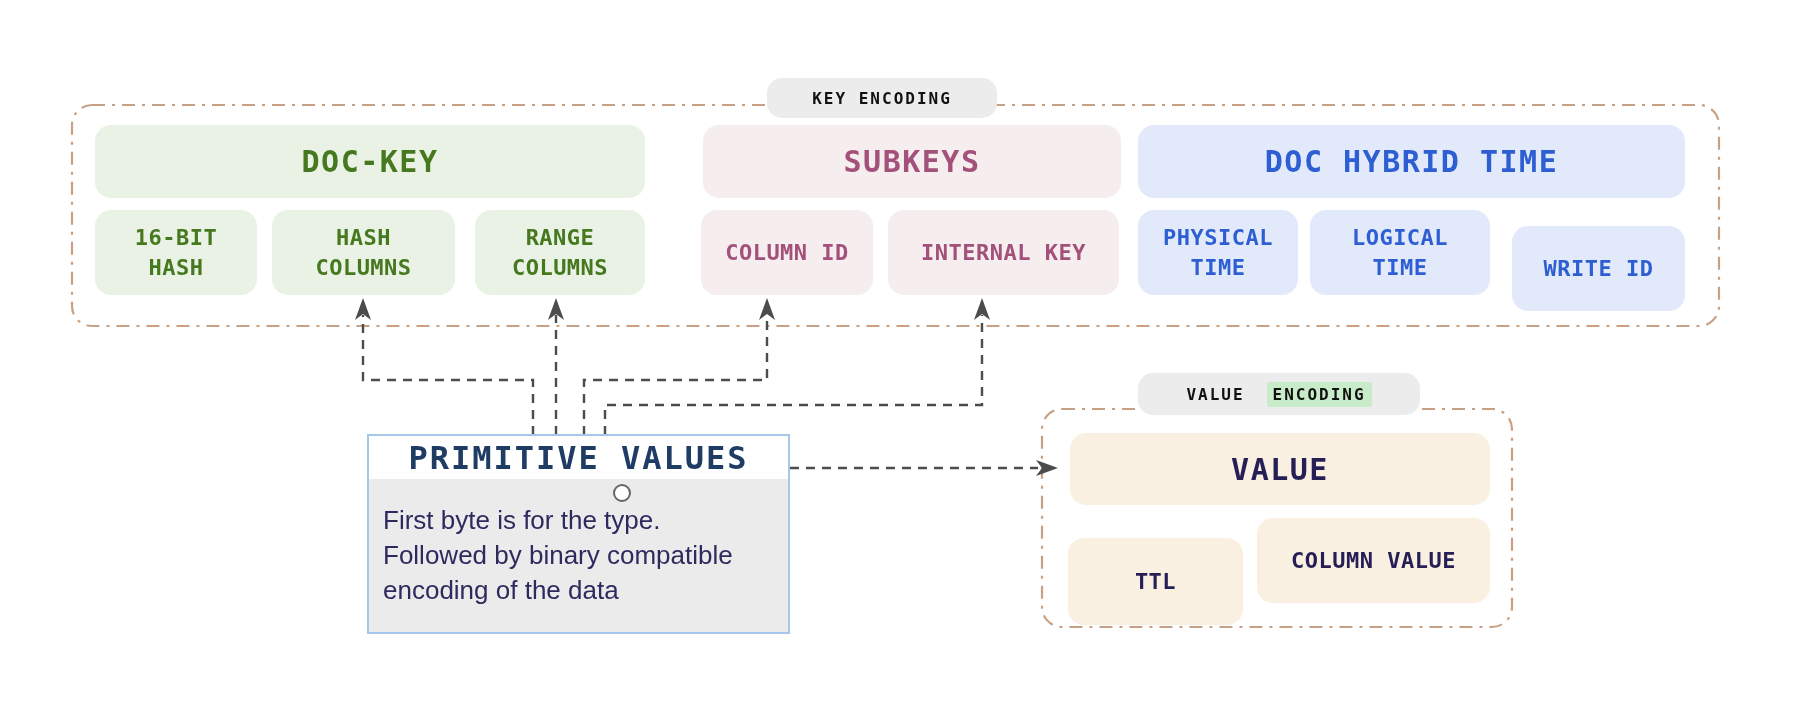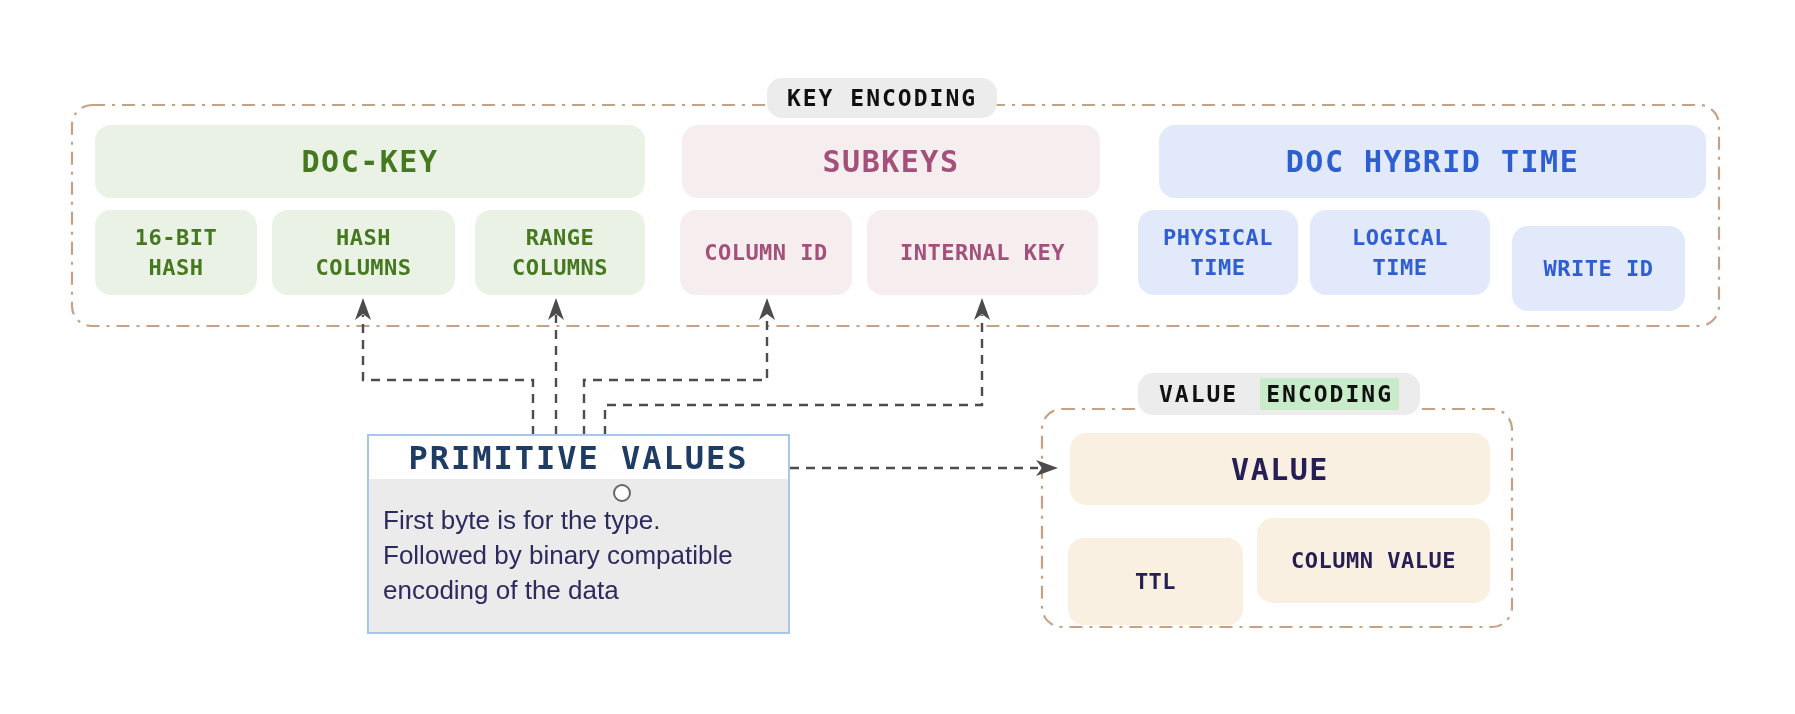--- a/index.html
+++ b/index.html
@@ -8,29 +8,29 @@
     font-family:"DejaVu Sans Mono", monospace;
   }
   .abs{position:absolute;box-sizing:border-box;}
   svg.overlay{position:absolute;left:0;top:0;z-index:1;}
   .box{
     z-index:2;border-radius:16px;display:flex;align-items:center;justify-content:center;
     text-align:center;font-weight:bold;white-space:pre-line;
   }
   
   .green-bg{background:#e9f2e4;color:#46791f;}
-  .pink-bg{background:#f5edee;color:#a3517a;}
+  .pink-bg{background:#f5edee;color:#a3517a;margin-left:21px;}
   .blue-bg{background:#e2e9fa;color:#2d5ed2;}
   .cream-bg{background:#faf0e1;color:#261f55;}
   .group-title{font-size:30px;letter-spacing:1.5px;}
   .sub-label{font-size:22px;letter-spacing:0.5px;line-height:1.32;}
   
   .pill{
     z-index:3;background:#ececec;border-radius:15px;display:flex;align-items:center;
-    justify-content:center;font-weight:bold;font-size:23px;letter-spacing:2px;color:#111111;
+    justify-content:center;font-weight:bold;font-size:16px;letter-spacing:2px;color:#111111;
   }
   .hl-green{background:#c8ebca;padding:3px 6px;margin-left:22px;border-radius:2px;}
   
   .prim-card{
     z-index:2;background:#ffffff;border:2px solid #a6c7ea;display:flex;flex-direction:column;
   }
   .prim-header{
     height:67px;display:flex;align-items:center;justify-content:center;
     font-weight:bold;font-size:32px;letter-spacing:2px;color:#1e3c64;
   }
@@ -94,21 +94,21 @@
   <div class="abs box pink-bg group-title" style="left:682px;top:125px;width:418px;height:73px;">
     <span>SUBKEYS</span>
   </div>
   <div class="abs box pink-bg sub-label" style="left:680px;top:210px;width:172px;height:85px;">
     <span>COLUMN ID</span>
   </div>
   <div class="abs box pink-bg sub-label" style="left:867px;top:210px;width:231px;height:85px;">
     <span>INTERNAL KEY</span>
   </div>
 
-  <div class="abs box blue-bg group-title" style="left:1138px;top:125px;width:547px;height:73px;margin-left:21px;">
+  <div class="abs box blue-bg group-title" style="left:1138px;top:125px;width:547px;height:73px;">
     <span>DOC HYBRID TIME</span>
   </div>
   <div class="abs box blue-bg sub-label" style="left:1138px;top:210px;width:160px;height:85px;">
     <span>PHYSICAL
 TIME</span>
   </div>
   <div class="abs box blue-bg sub-label" style="left:1310px;top:210px;width:180px;height:85px;">
     <span>LOGICAL
 TIME</span>
   </div>

